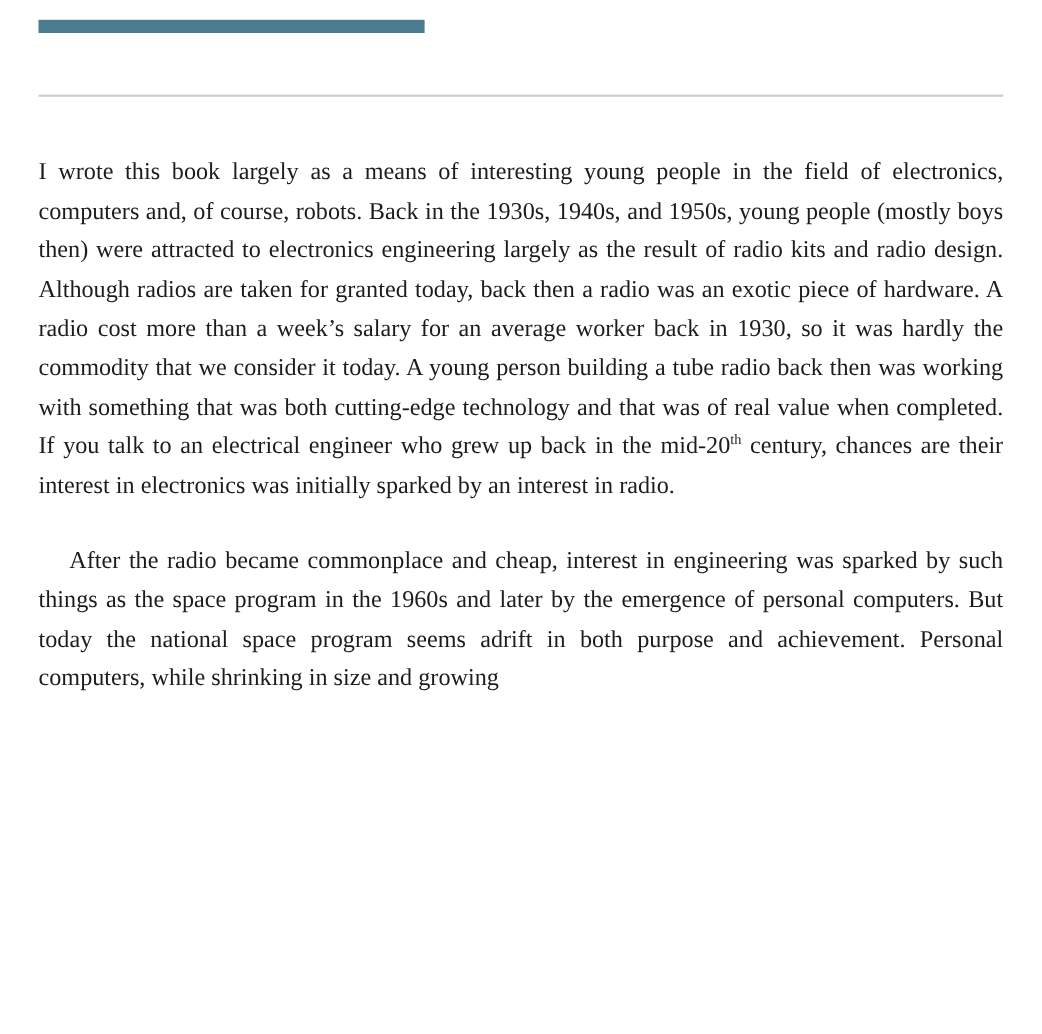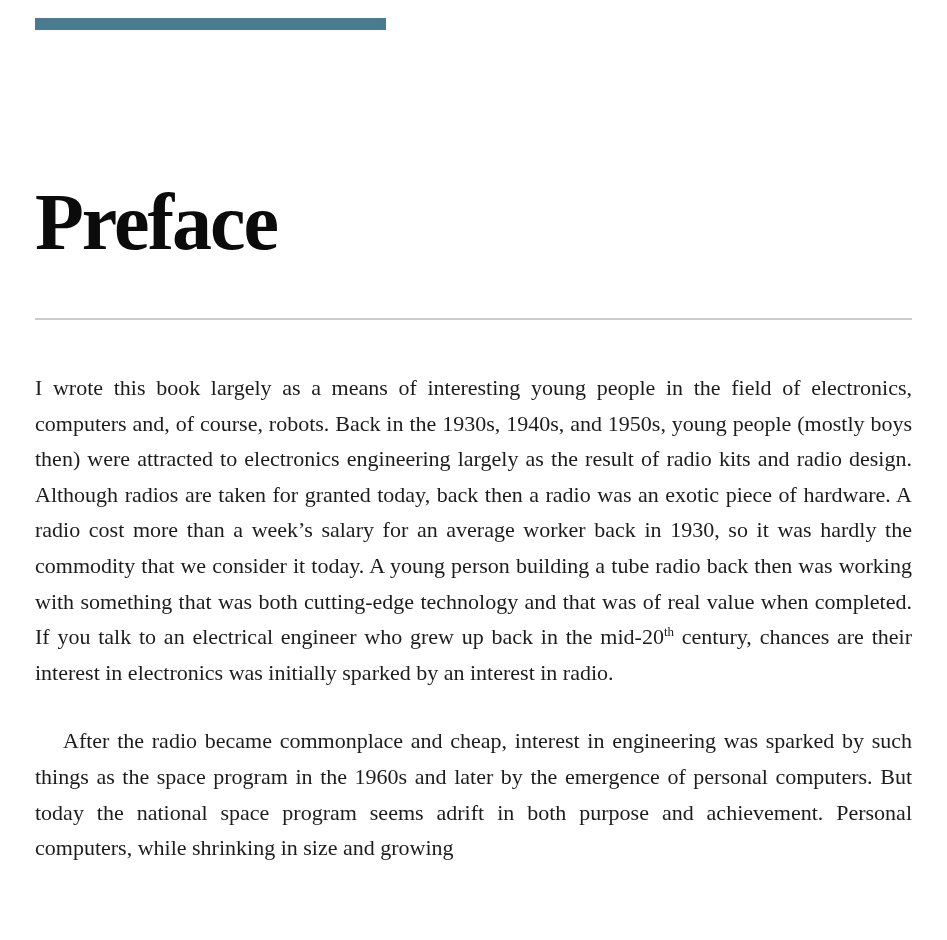--- a/index.html
+++ b/index.html
@@ -61,21 +61,20 @@
     vertical-align: super;
   }
 </style>
 </head>
 <body>
 
 <div class="page">
 
   <div class="top-bar" style="background-color: rgb(74, 123, 142);"></div>
 
-  <h1 class="page-title">Preface</h1>
 
   <hr class="title-rule">
 
   <div class="body-text">
 
     <p class="body-para"><span>I wrote this book largely as a means of interesting young people in the field of electronics, computers and, of course, robots. Back in the 1930s, 1940s, and 1950s, young people (mostly boys then) were attracted to electronics engineering largely as the result of radio kits and radio design. Although radios are taken for granted today, back then a radio was an exotic piece of hardware. A radio cost more than a week’s salary for an average worker back in 1930, so it was hardly the commodity that we consider it today. A young person building a tube radio back then was working with something that was both cutting-edge technology and that was of real value when completed. If you talk to an electrical engineer who grew up back in the mid-20</span><sup>th</sup><span> century, chances are their interest in electronics was initially sparked by an interest in radio.</span></p>
 
     <p class="body-para indented">After the radio became commonplace and cheap, interest in engineering was sparked by such things as the space program in the 1960s and later by the emergence of personal computers. But today the national space program seems adrift in both purpose and achievement. Personal computers, while shrinking in size and growing</p>
 
   </div>

